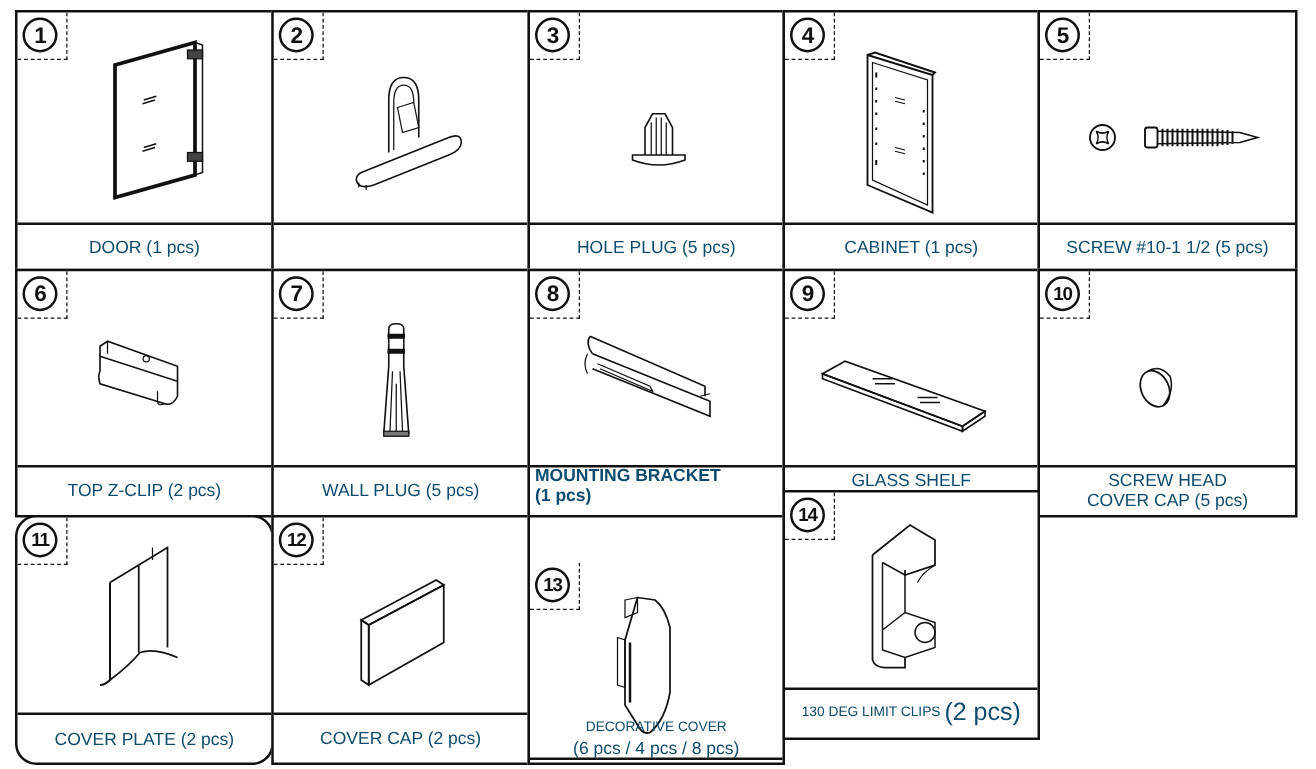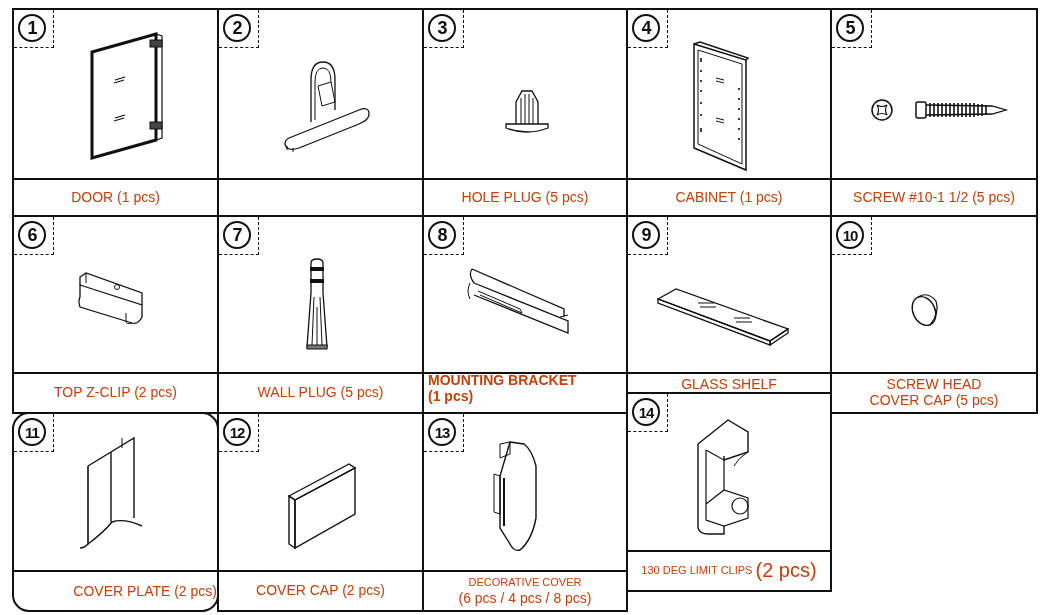--- a/index.html
+++ b/index.html
@@ -1,20 +1,20 @@
 <!DOCTYPE html>
 <html><head>
 <meta charset="utf-8">
 <style>
   html,body{margin:0;padding:0;background:#fff;}
   body{width:1053px;height:615px;position:relative;overflow:hidden;font-family:"Liberation Sans",sans-serif;color:#111;}
   .sheet{position:absolute;left:12px;top:8px;}
   .cell{position:absolute;box-sizing:border-box;border:2px solid #111;background:#fff;}
   .img-area{position:absolute;left:0;top:0;right:0;box-sizing:border-box;border-bottom:2px solid #111;overflow:hidden;}
-  .label-area{position:absolute;left:0;right:0;bottom:0;display:flex;align-items:center;justify-content:center;text-align:center;font-size:14px;line-height:16px;color:#c2410c;}
+  .label-area{position:absolute;left:0;right:0;bottom:0;display:flex;align-items:center;justify-content:center;text-align:center;font-size:14px;line-height:16px;color:#0c4a6e;}
   .label-area.left{justify-content:flex-start;text-align:left;padding-left:4px;font-weight:bold;}
   .label-area.small{font-size:11px;}
   .tag{position:absolute;left:0;top:0;width:40px;height:38px;border-right:1.5px dashed #111;border-bottom:1.5px dashed #111;box-sizing:border-box;}
   .num{position:absolute;left:4px;top:4px;width:28px;height:28px;border:2px solid #111;border-radius:50%;box-sizing:border-box;display:flex;align-items:center;justify-content:center;font-weight:bold;font-size:18px;letter-spacing:-1px;}
   .num.two{font-size:15px;}
   svg{position:absolute;left:0;top:0;}
 </style>
 </head>
 <body>
 
@@ -205,21 +205,21 @@
           <div class="num two">11</div>
         </div>
       <svg width="205" height="158">
         <path d="M74,52 L74,130 Q70,134 66,134" fill="none" stroke="#111" stroke-width="1.6"></path>
         <path d="M74,52 L120,24 L120,104" fill="none" stroke="#111" stroke-width="1.4"></path>
         <path d="M97,38 L97,108" stroke="#111" stroke-width="1.4"></path>
         <path d="M108,24 L108,34" stroke="#111"></path>
         <path d="M74,130 Q90,118 98,108 Q110,104 128,112" fill="none" stroke="#111" stroke-width="1.4"></path>
       </svg>
     </div>
-    <div class="label-area" style="height:38px;justify-content:flex-end;">
+    <div class="label-area" style="height:38px;">
         <span>COVER PLATE (2 pcs)</span>
       </div>
   </div>
 
   <div class="cell" style="left:205px;top:404px;width:207px;height:200px;">
     <div class="img-area" style="height:158px;">
       <div class="tag">
           <div class="num two">12</div>
         </div>
       <svg width="205" height="158">
@@ -227,21 +227,21 @@
         <polygon points="70,82 76,86 76,134 70,130" fill="none" stroke="#111" stroke-width="1.4"></polygon>
         <polygon points="76,86 136,54 136,100 76,134" fill="none" stroke="#111" stroke-width="1.4"></polygon>
       </svg>
     </div>
     <div class="label-area" style="height:40px;border-radius:17px;">
         <span>COVER CAP (2 pcs)</span>
       </div>
   </div>
 
   <div class="cell" style="left:410px;top:404px;width:206px;height:200px;">
-    <div class="img-area" style="height:158px;">
+    <div class="img-area" style="height:158px;margin-top:36px;">
       <div class="tag">
           <div class="num two">13</div>
         </div>
       <svg width="204" height="158">
         <path d="M86,28 L100,30 Q108,36 112,52 L112,104 Q108,126 96,136 Q90,138 86,130 L76,114 L76,62 Z" fill="none" stroke="#111" stroke-width="1.4"></path>
         <path d="M80,64 L80,112" stroke="#111" stroke-width="2"></path>
         <path d="M76,30 L86,28 L86,40 L76,44 Z" fill="none" stroke="#111"></path>
         <path d="M70,60 L76,62 L76,100 L70,98 Z" fill="none" stroke="#111"></path>
       </svg>
     </div>

